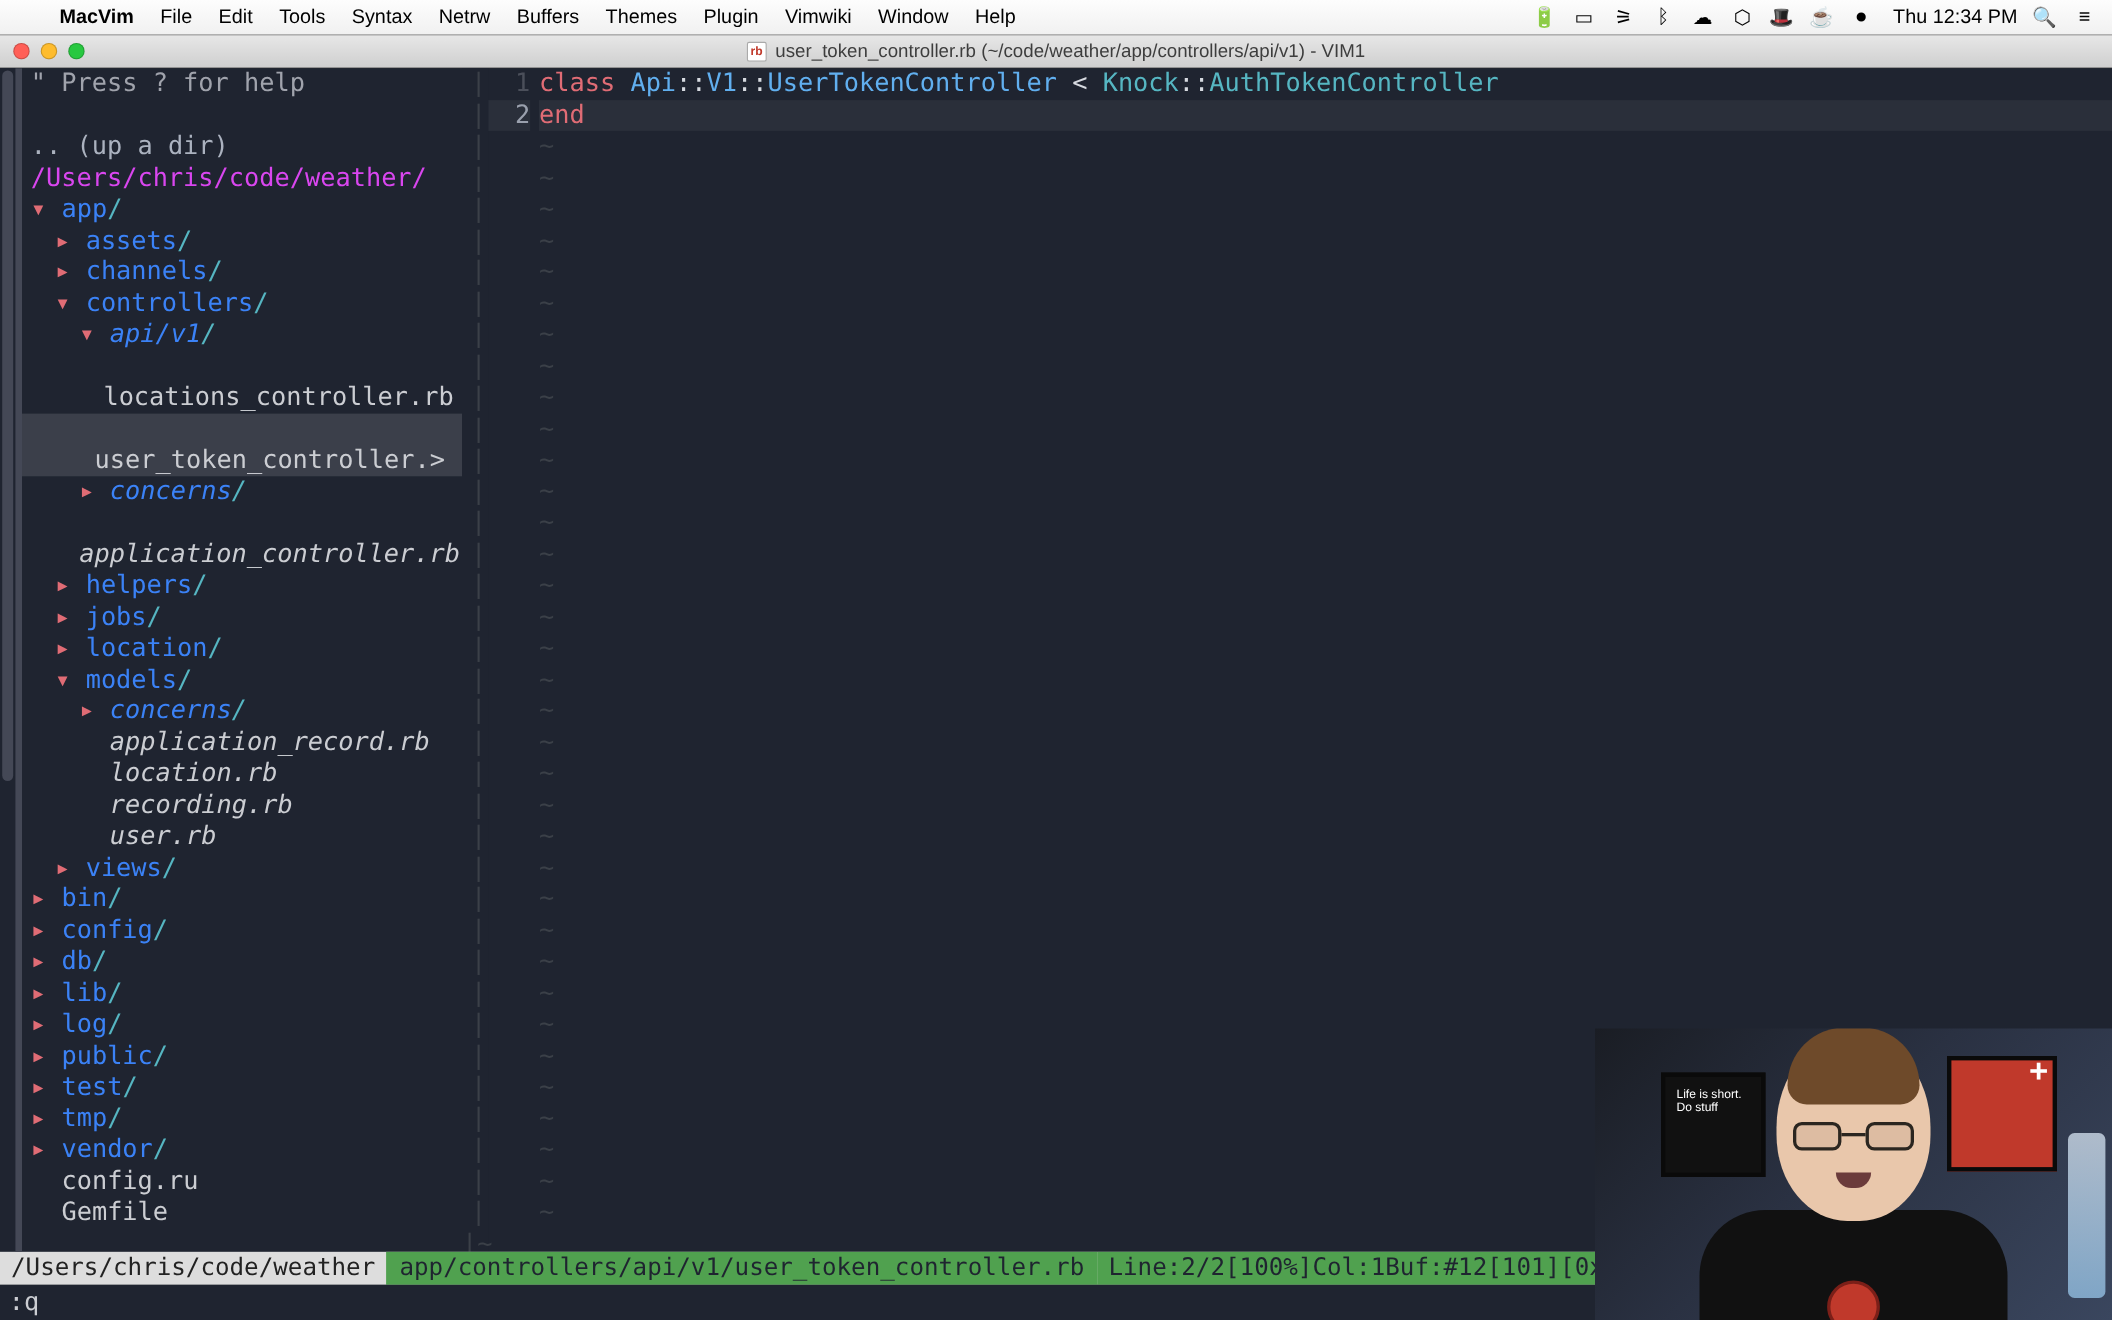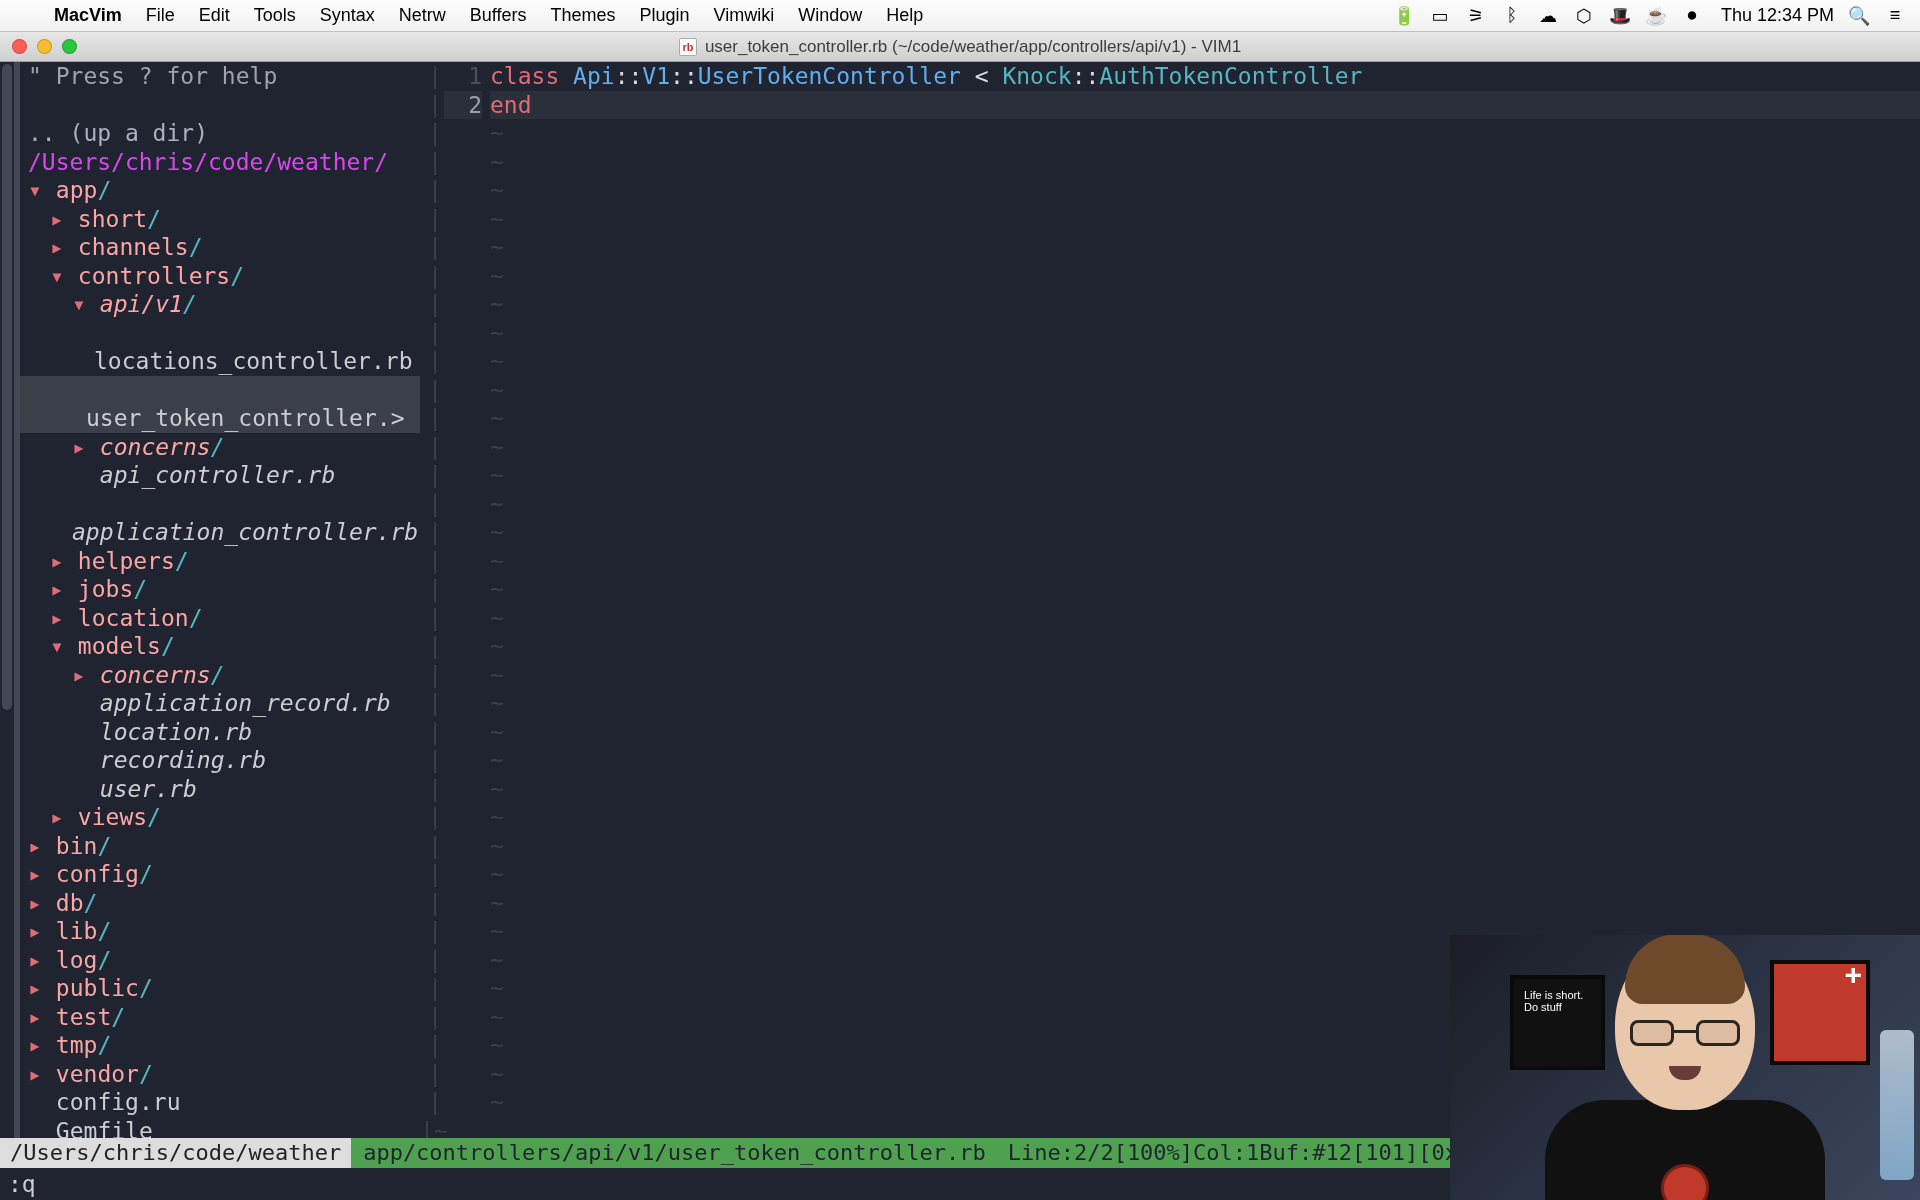--- a/index.html
+++ b/index.html
@@ -82,21 +82,21 @@
   .netrw .blank { height: 28.5px; }
   .netrw .cwd { color: #d946ef; }
   .netrw .selected-row { background: #3b3f4a; margin-left: -8px; padding-left: 8px; margin-right: 0; }
   .netrw .caret { display:inline-block; width: 14px; text-align:center; }
   .netrw .indent0 { }
   .netrw .indent1 { padding-left: 22px; }
   .netrw .indent2 { padding-left: 44px; font-style: italic; }
   .netrw .indent3 { padding-left: 66px; }
   .caret-open { color:#e06c75; }
   .caret-closed { color:#e06c75; }
-  .dirname { color:#fca5a5;text-align:center; }
+  .dirname { color:#3b82f6;text-align:center; }
   .dir-slash { color:#56b6c2; }
   .filename { color:#cbcdd2; }
   .updir { color:#abb2bf; }
 
   
   .vsplit {
     width: 24px;
     background: #1f2430;
     color: #3b4048;
     text-align: right;
@@ -252,28 +252,27 @@
     <div class="scrollbar-fake">
       <div class="scroll-thumb"></div>
     </div>
 
     <div class="netrw mono" id="netrw">
         <div><span class="helpline">" Press ? for help</span></div>
         <div class="blank">&nbsp;</div>
         <div><span class="updir">.. (up a dir)</span></div>
         <div><span class="cwd">/Users/chris/code/weather/</span></div>
         <div class="indent0"><span class="caret caret-open">▾</span> <span class="dirname">app</span><span class="dir-slash">/</span></div>
-        <div class="indent1"><span class="caret caret-closed">▸</span> <span class="dirname">short</span><span class="dir-slash">/</span></div>
+        <div class="indent1"><span class="caret caret-closed">▸</span> <span class="dirname">assets</span><span class="dir-slash">/</span></div>
         <div class="indent1"><span class="caret caret-closed">▸</span> <span class="dirname">channels</span><span class="dir-slash">/</span></div>
         <div class="indent1"><span class="caret caret-open">▾</span> <span class="dirname">controllers</span><span class="dir-slash">/</span></div>
         <div class="indent2"><span class="caret caret-open">▾</span> <span class="dirname">api/v1</span><span class="dir-slash">/</span></div>
         <div class="indent3"><span style="display:inline-block;width:14px"></span> <span class="filename">locations_controller.rb</span></div>
         <div class="indent3 selected-row"><span style="display:inline-block;width:14px"></span> <span class="filename">user_token_controller.&gt;</span></div>
         <div class="indent2"><span class="caret caret-closed">▸</span> <span class="dirname">concerns</span><span class="dir-slash">/</span></div>
-        <div class="indent2"><span style="display:inline-block;width:14px"></span> <span class="filename">api_controller.rb</span></div>
         <div class="indent2"><span style="display:inline-block;width:14px"></span> <span class="filename">application_controller.rb</span></div>
         <div class="indent1"><span class="caret caret-closed">▸</span> <span class="dirname">helpers</span><span class="dir-slash">/</span></div>
         <div class="indent1"><span class="caret caret-closed">▸</span> <span class="dirname">jobs</span><span class="dir-slash">/</span></div>
         <div class="indent1"><span class="caret caret-closed">▸</span> <span class="dirname">location</span><span class="dir-slash">/</span></div>
         <div class="indent1"><span class="caret caret-open">▾</span> <span class="dirname">models</span><span class="dir-slash">/</span></div>
         <div class="indent2"><span class="caret caret-closed">▸</span> <span class="dirname">concerns</span><span class="dir-slash">/</span></div>
         <div class="indent2"><span style="display:inline-block;width:14px"></span> <span class="filename">application_record.rb</span></div>
         <div class="indent2"><span style="display:inline-block;width:14px"></span> <span class="filename">location.rb</span></div>
         <div class="indent2"><span style="display:inline-block;width:14px"></span> <span class="filename">recording.rb</span></div>
         <div class="indent2"><span style="display:inline-block;width:14px"></span> <span class="filename">user.rb</span></div>

